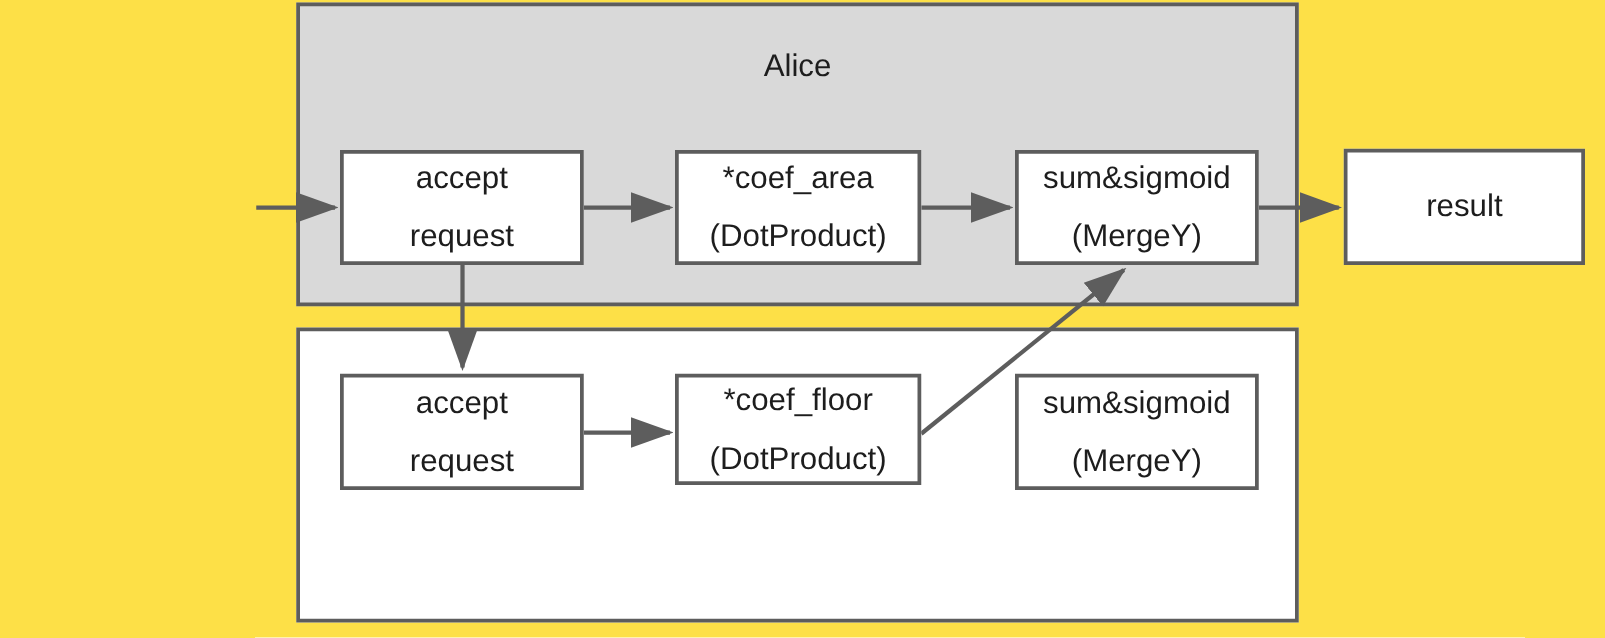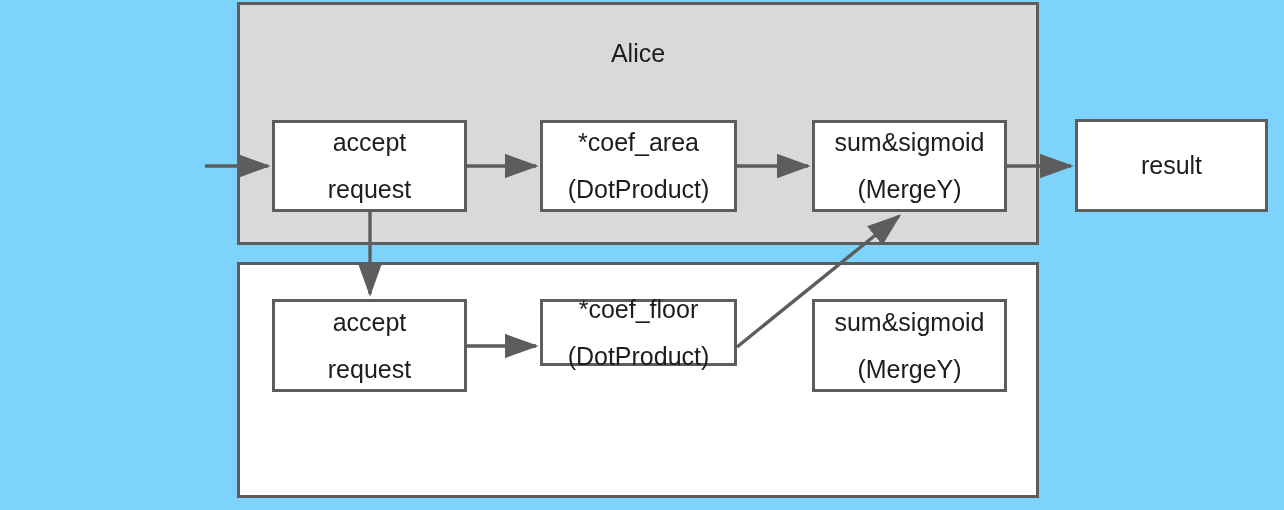--- a/index.html
+++ b/index.html
@@ -7,21 +7,21 @@
     padding: 0;
     background: #ffffff;
   }
   body {
     font-family: "Liberation Sans", sans-serif;
   }
   #canvas {
     position: relative;
     width: 1284px;
     height: 510px;
-    background: #7dd3fc;
+    background: #fde047;
     overflow: hidden;
     text-decoration: underline;
   }
   svg.edges {
     position: absolute;
     left: 0;
     top: 0;
     width: 1284px;
     height: 510px;
     pointer-events: none;
@@ -107,21 +107,21 @@
 
   <div class="node single" style="left:1075px; top:119px; width:193px; height:93px;">
     <span class="line1">result</span>
   </div>
 
   <div class="node" style="left:272px; top:299px; width:195px; height:93px;">
     <span class="line1">accept</span>
     <span class="line2">request</span>
   </div>
 
-  <div class="node" style="left:540px; top:299px; width:197px; height:67px;">
+  <div class="node" style="left:540px; top:299px; width:197px; height:89px;">
     <span class="line1">*coef_floor</span>
     <span class="line2">(DotProduct)</span>
   </div>
 
   <div class="node" style="left:812px; top:299px; width:195px; height:93px;">
     <span class="line1">sum&amp;sigmoid</span>
     <span class="line2">(MergeY)</span>
   </div>
 
 </div>

